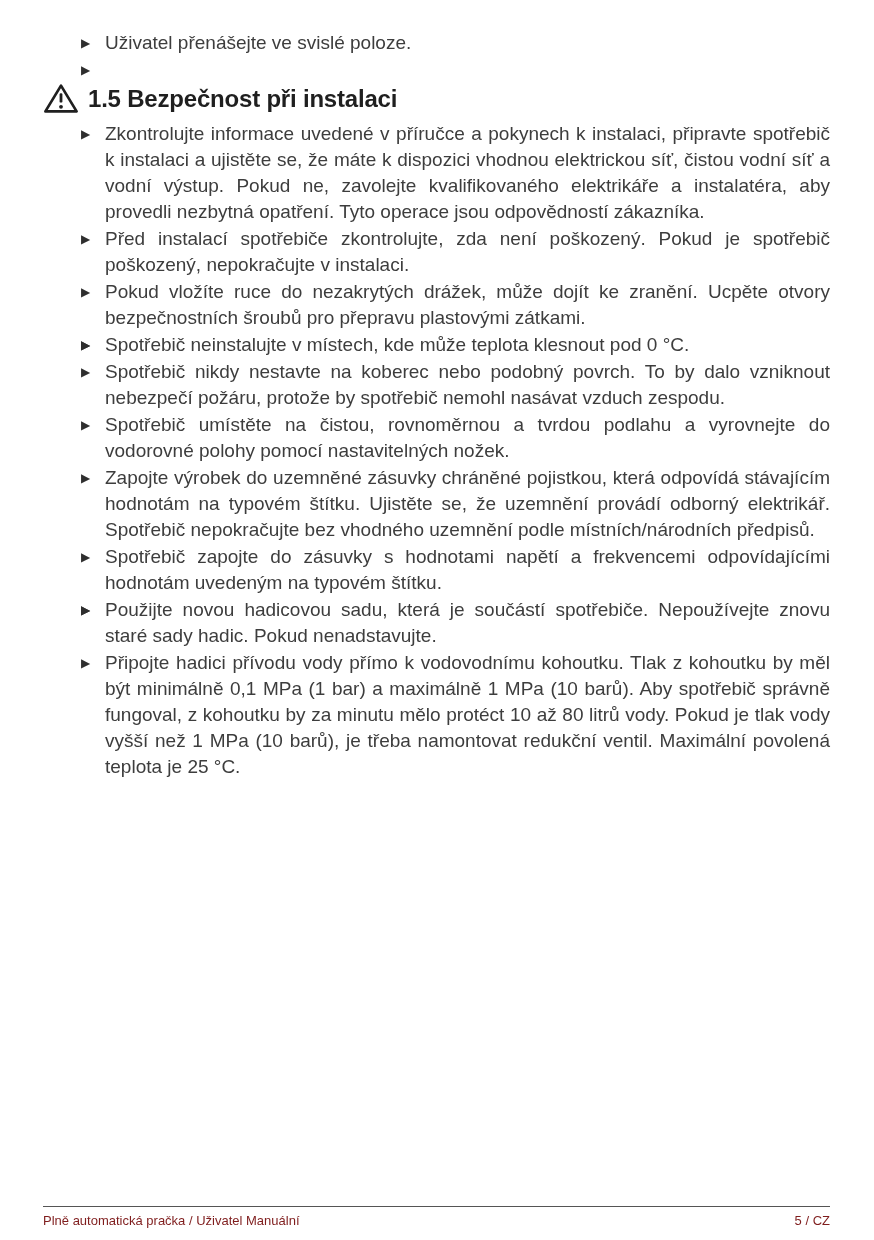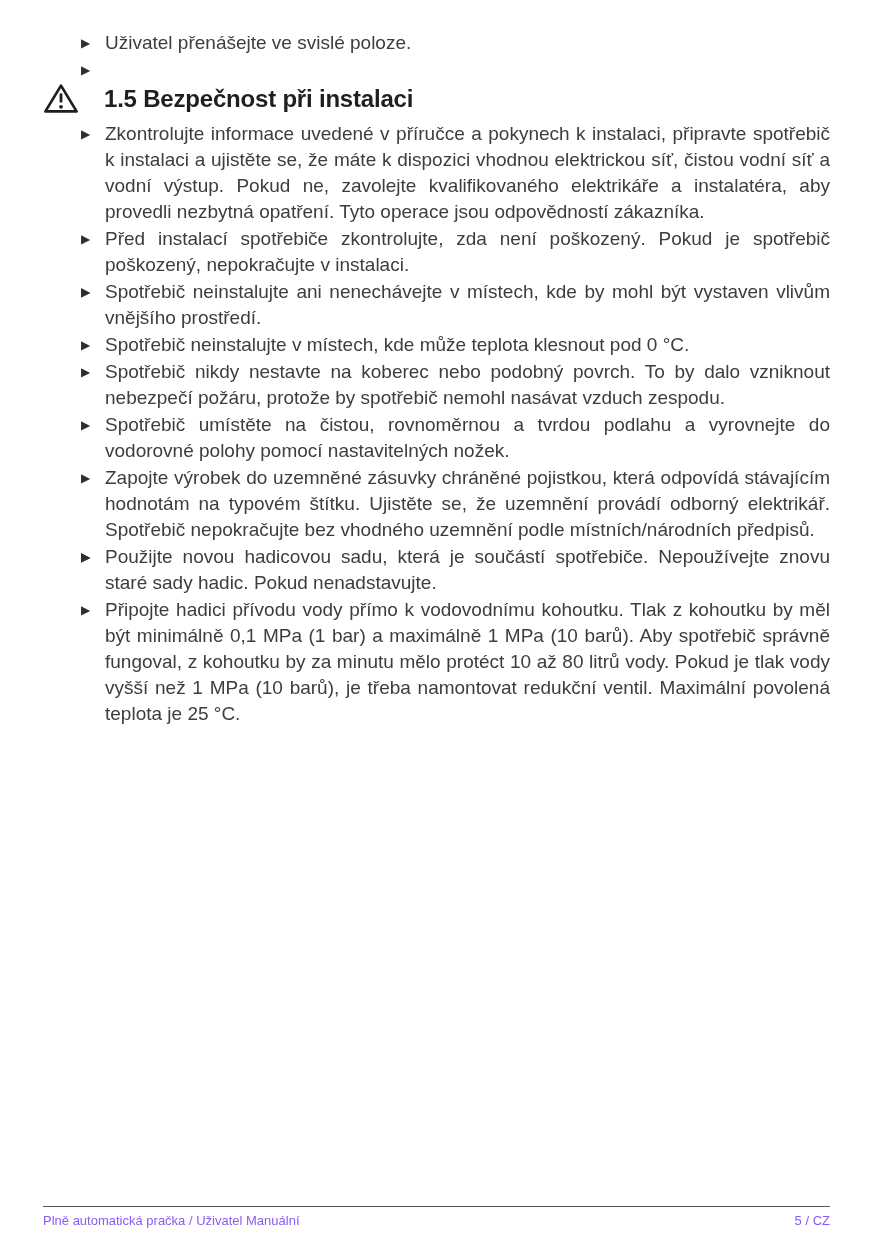--- a/index.html
+++ b/index.html
@@ -48,39 +48,38 @@
   }
   .warn-icon {
     display: inline-flex;
     flex: 0 0 auto;
   }
   .section-title {
     font-size: 24px;
     font-weight: bold;
     color: #1f1f1f;
     letter-spacing: -0.2px;
-    margin-left: 16px;
   }
   .page-footer {
     position: absolute;
     left: 43px;
     right: 44px;
     bottom: 12px;
   }
   .footer-rule {
     border-top: 1px solid #555555;
     height: 0;
   }
   .footer-row {
     display: flex;
     justify-content: space-between;
     align-items: baseline;
     padding-top: 6px;
     font-size: 13px;
-    color: #8b5cf6;
+    color: #7f1d1d;
   }
 </style>
 </head>
 <body>
 
 <div class="page">
 
   <ul class="bullet-list">
 
       <li class="bullet-item">
@@ -111,25 +110,25 @@
         <span class="bullet-text">Zkontrolujte informace uvedené v příručce a pokynech k instalaci, připravte spotřebič k instalaci a ujistěte se, že máte k dispozici vhodnou elektrickou síť, čistou vodní síť a vodní výstup. Pokud ne, zavolejte kvalifikovaného elektrikáře a instalatéra, aby provedli nezbytná opatření. Tyto operace jsou odpovědností zákazníka.</span>
       </li>
 
       <li class="bullet-item">
         <span class="bullet">▶</span>
         <span class="bullet-text">Před instalací spotřebiče zkontrolujte, zda není poškozený. Pokud je spotřebič poškozený, nepokračujte v instalaci.</span>
       </li>
 
       <li class="bullet-item">
         <span class="bullet">▶</span>
+        <span class="bullet-text">Pokud vložíte ruce do nezakrytých drážek, může dojít ke zranění. Ucpěte otvory bezpečnostních šroubů pro přepravu plastovými zátkami.</span>
       </li>
 
       <li class="bullet-item">
         <span class="bullet">▶</span>
-        <span class="bullet-text">Spotřebič neinstalujte ani nenechávejte v místech, kde by mohl být vystaven vlivům vnějšího prostředí.</span>
       </li>
 
       <li class="bullet-item">
         <span class="bullet">▶</span>
         <span class="bullet-text">Spotřebič neinstalujte v místech, kde může teplota klesnout pod 0 °C.</span>
       </li>
 
       <li class="bullet-item">
         <span class="bullet">▶</span>
         <span class="bullet-text">Spotřebič nikdy nestavte na koberec nebo podobný povrch. To by dalo vzniknout nebezpečí požáru, protože by spotřebič nemohl nasávat vzduch zespodu.</span>
@@ -140,20 +139,21 @@
         <span class="bullet-text">Spotřebič umístěte na čistou, rovnoměrnou a tvrdou podlahu a vyrovnejte do vodorovné polohy pomocí nastavitelných nožek.</span>
       </li>
 
       <li class="bullet-item">
         <span class="bullet">▶</span>
         <span class="bullet-text">Zapojte výrobek do uzemněné zásuvky chráněné pojistkou, která odpovídá stávajícím hodnotám na typovém štítku. Ujistěte se, že uzemnění provádí odborný elektrikář. Spotřebič nepokračujte bez vhodného uzemnění podle místních/národních předpisů.</span>
       </li>
 
       <li class="bullet-item">
         <span class="bullet">▶</span>
+        <span class="bullet-text">Spotřebič zapojte do zásuvky s hodnotami napětí a frekvencemi odpovídajícími hodnotám uvedeným na typovém štítku.</span>
       </li>
 
       <li class="bullet-item">
         <span class="bullet">▶</span>
       </li>
 
       <li class="bullet-item">
         <span class="bullet">▶</span>
         <span class="bullet-text">Použijte novou hadicovou sadu, která je součástí spotřebiče. Nepoužívejte znovu staré sady hadic. Pokud nenadstavujte.</span>
       </li>

